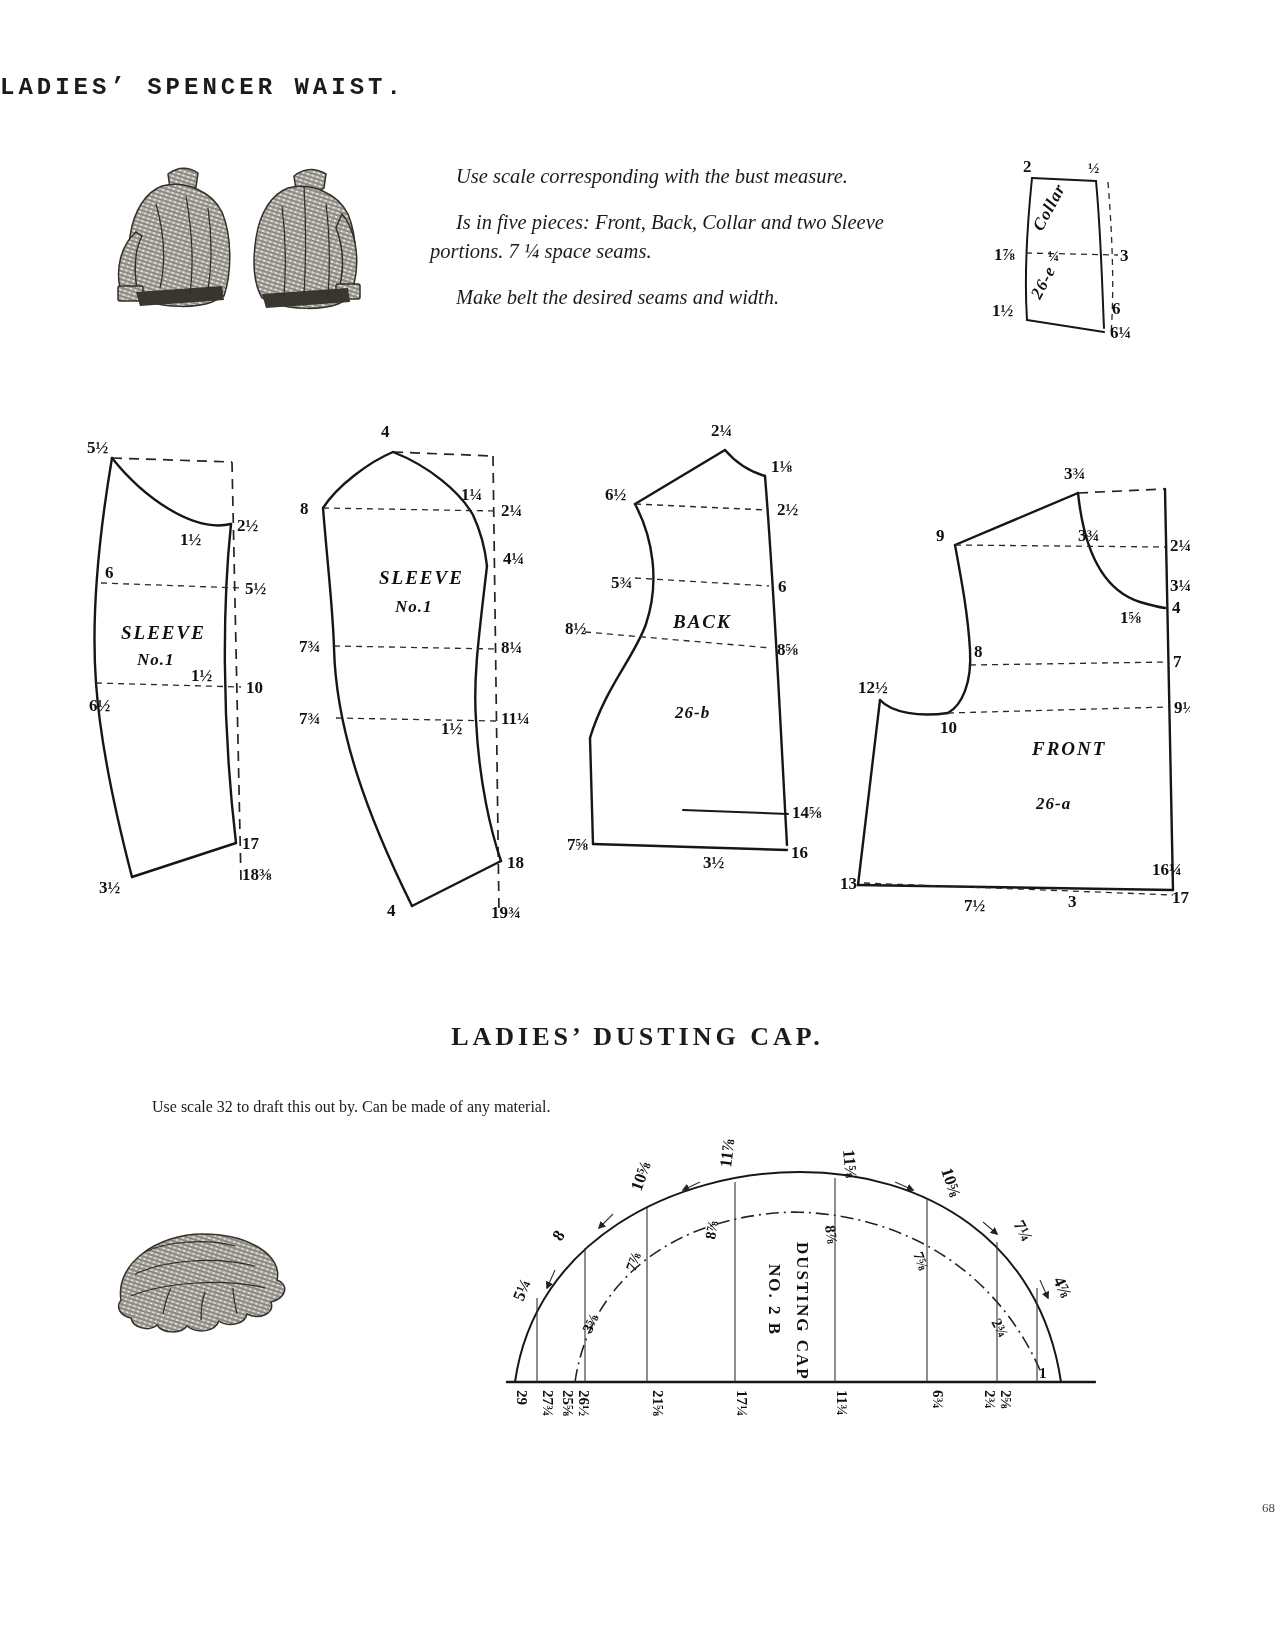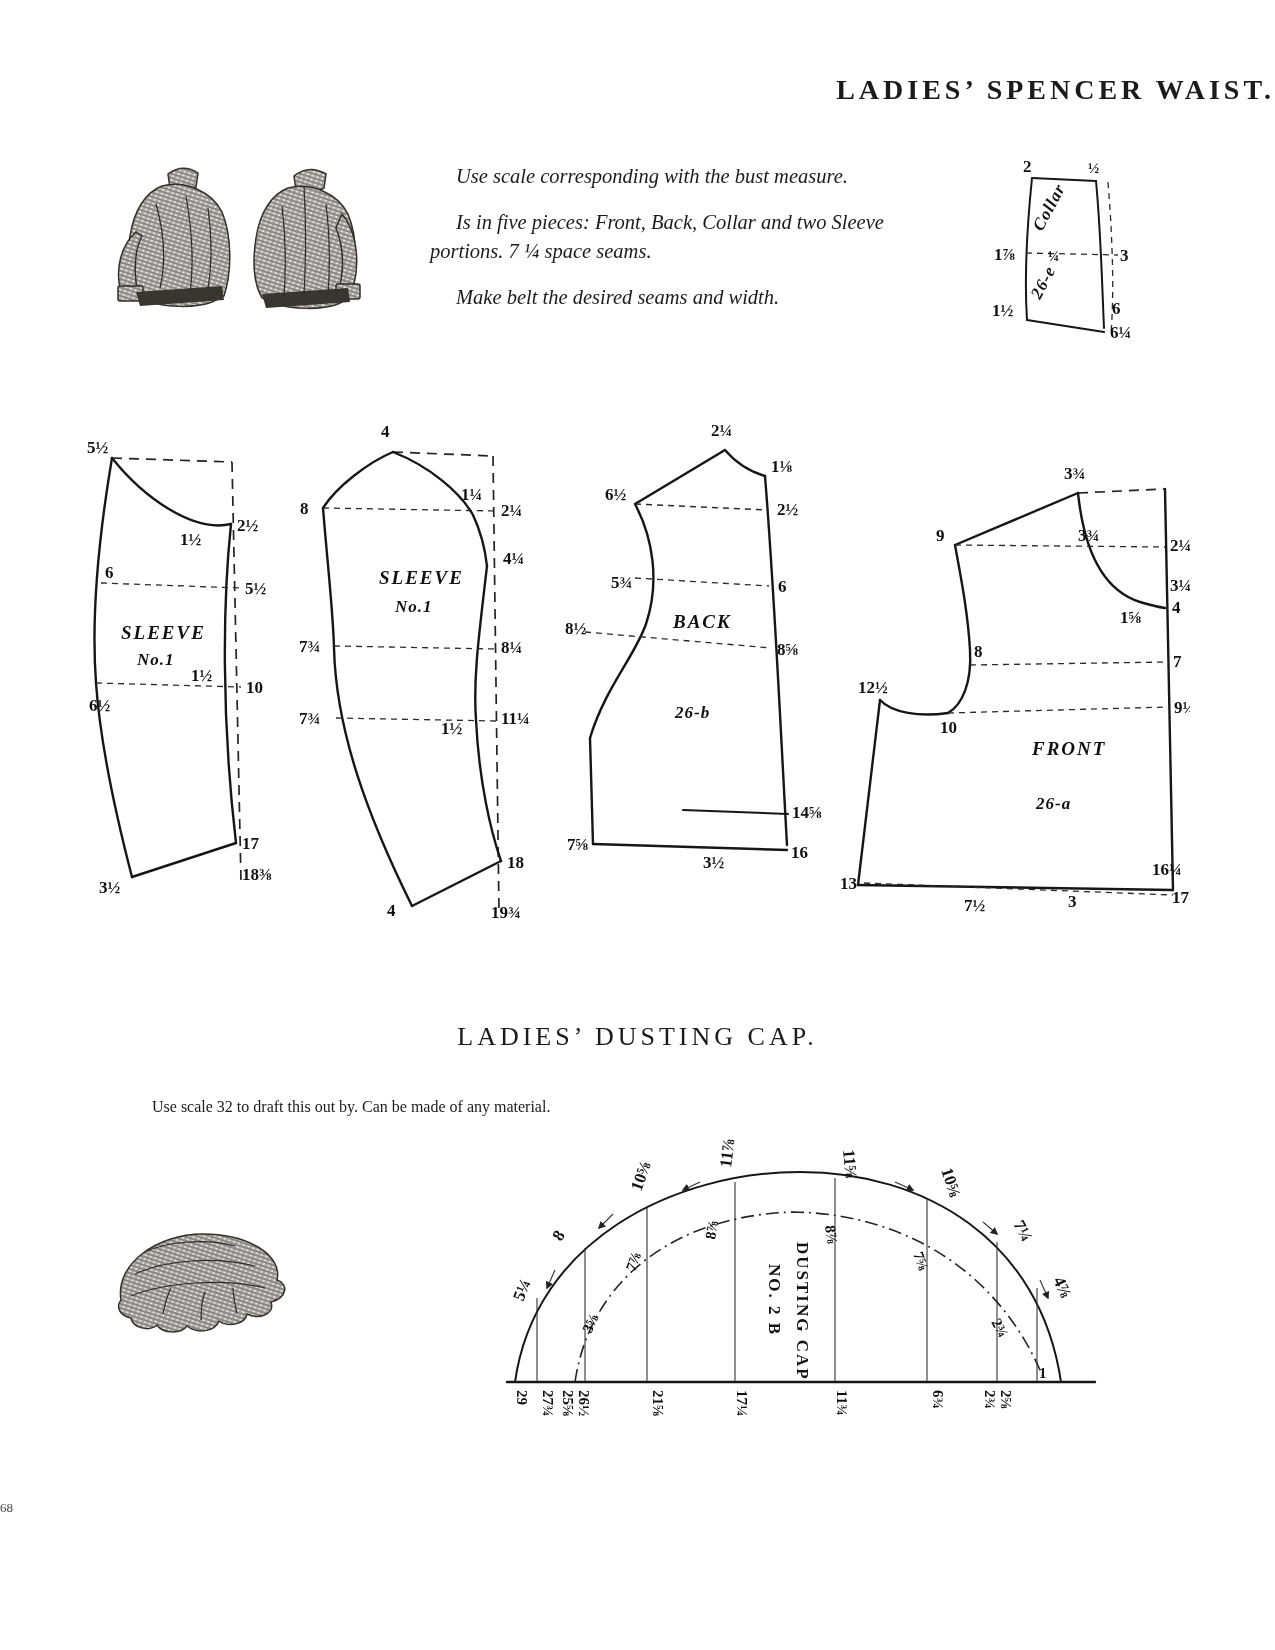--- a/index.html
+++ b/index.html
@@ -9,40 +9,40 @@
     font-family:"Liberation Serif", serif;
     color:#1b1b1b;
     position:relative;
     overflow:hidden;
   }
   .page { position:absolute; inset:0; }
   .abs { position:absolute; }
 
   .main-title {
     position:absolute; top:74px; left:0; width:100%;
-    text-align:right; margin:0;
-    font-size:28px; font-weight:bold; letter-spacing:4px;
+    text-align:left; margin:0;
+    font-size:24px; font-weight:bold; letter-spacing:4px;font-family:Liberation Mono, monospace;
   }
   .sub-title {
     position:absolute; top:1022px; left:0; width:100%;
     text-align:center; margin:0;
-    font-size:26px; font-weight:normal; letter-spacing:4px;
+    font-size:26px; font-weight:bold; letter-spacing:4px;
   }
   .instructions {
     position:absolute; left:430px; top:162px; width:460px;
     font-size:20.5px; line-height:1.45;
   }
   .instructions p { margin:0 0 16px 0; text-indent:26px;font-style:italic; }
   .dusting-para {
     position:absolute; left:152px; top:1082px; width:800px;
     font-size:16px;
   }
   .pagenum {
     position:absolute; top:1500px; left:0; width:100%;
-    text-align:left; font-size:13px; color:#444;
+    text-align:right; font-size:13px; color:#444;
   }
 
   
   .sol  { fill:none; stroke:#161616; stroke-width:2.4; stroke-linecap:round; }
   .sol2 { fill:none; stroke:#161616; stroke-width:2;   stroke-linecap:round; }
   .dsh  { fill:none; stroke:#242424; stroke-width:1.7; stroke-dasharray:10 7; }
   .dshf { fill:none; stroke:#2a2a2a; stroke-width:1.3; stroke-dasharray:6 5; }
   .dd   { fill:none; stroke:#242424; stroke-width:1.6; stroke-dasharray:13 5 2 5; }
   .thin { fill:none; stroke:#333;    stroke-width:1.1; }
 

